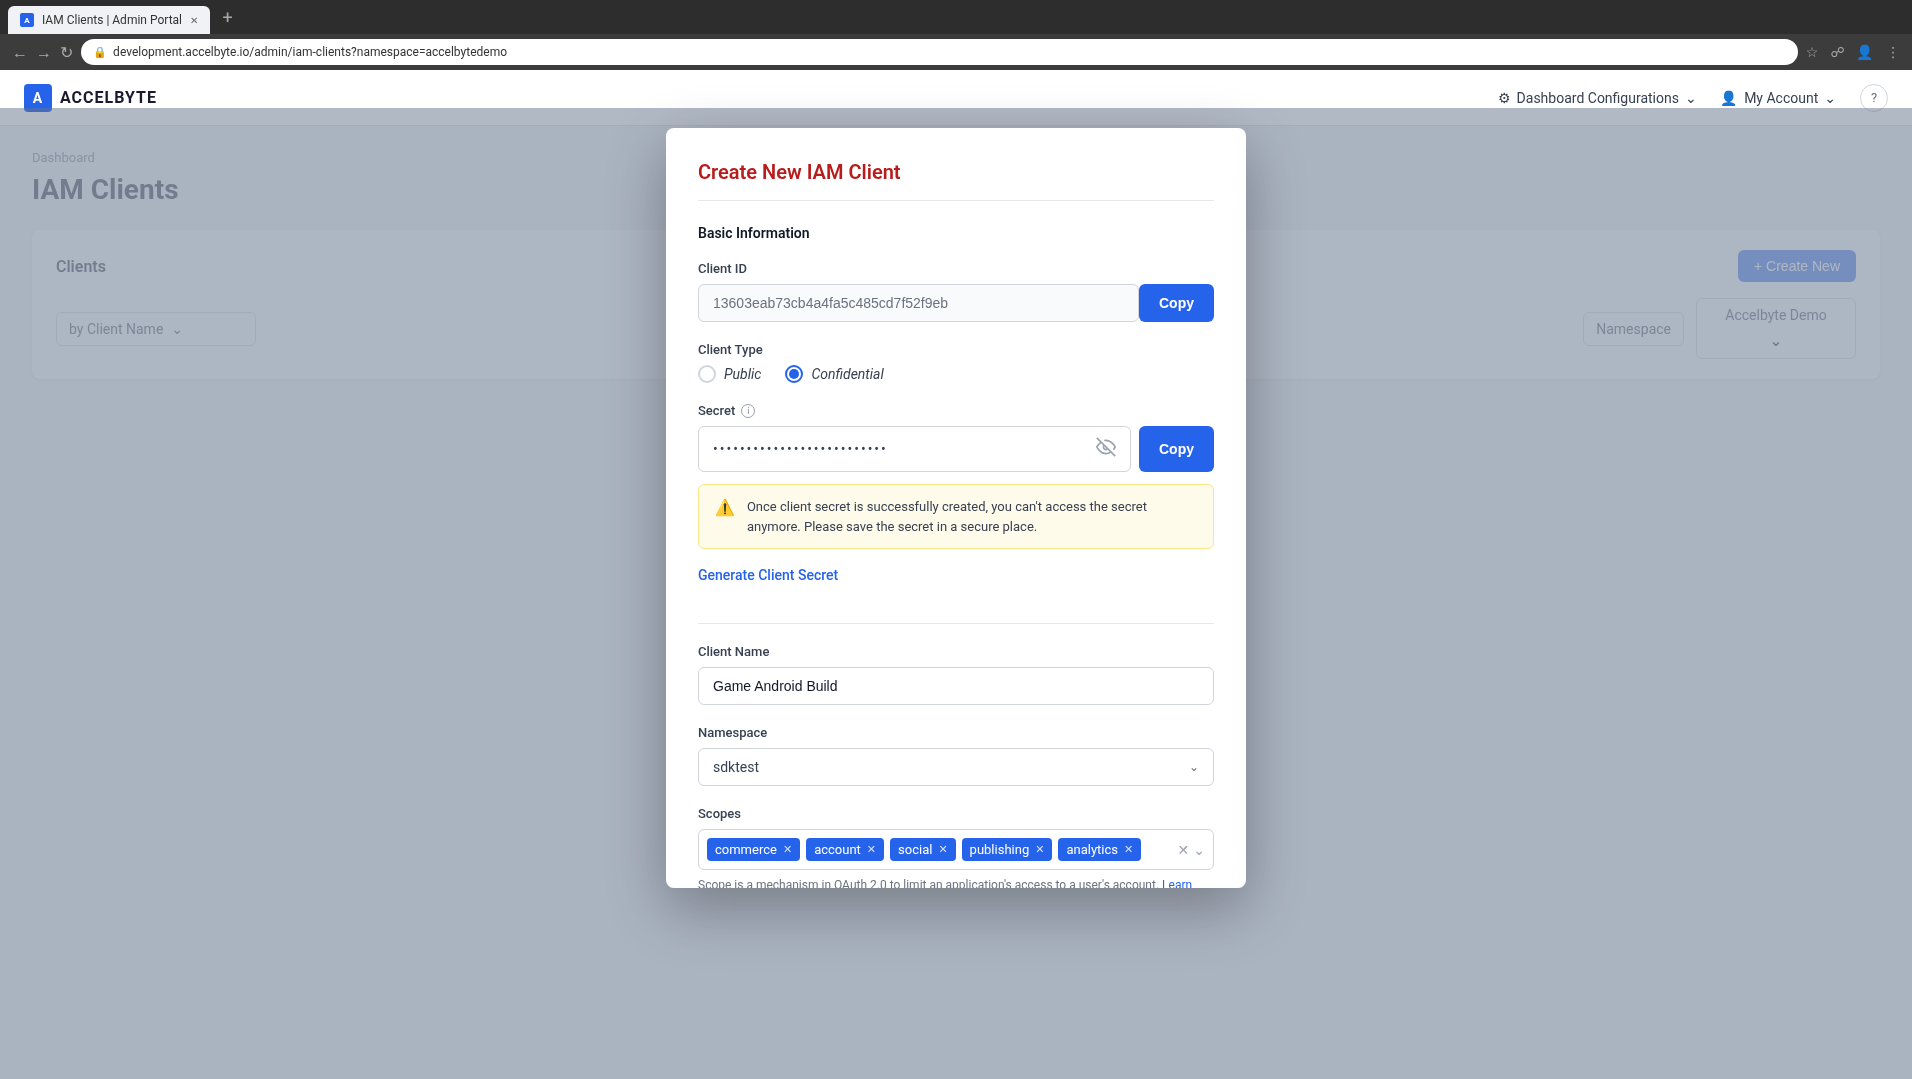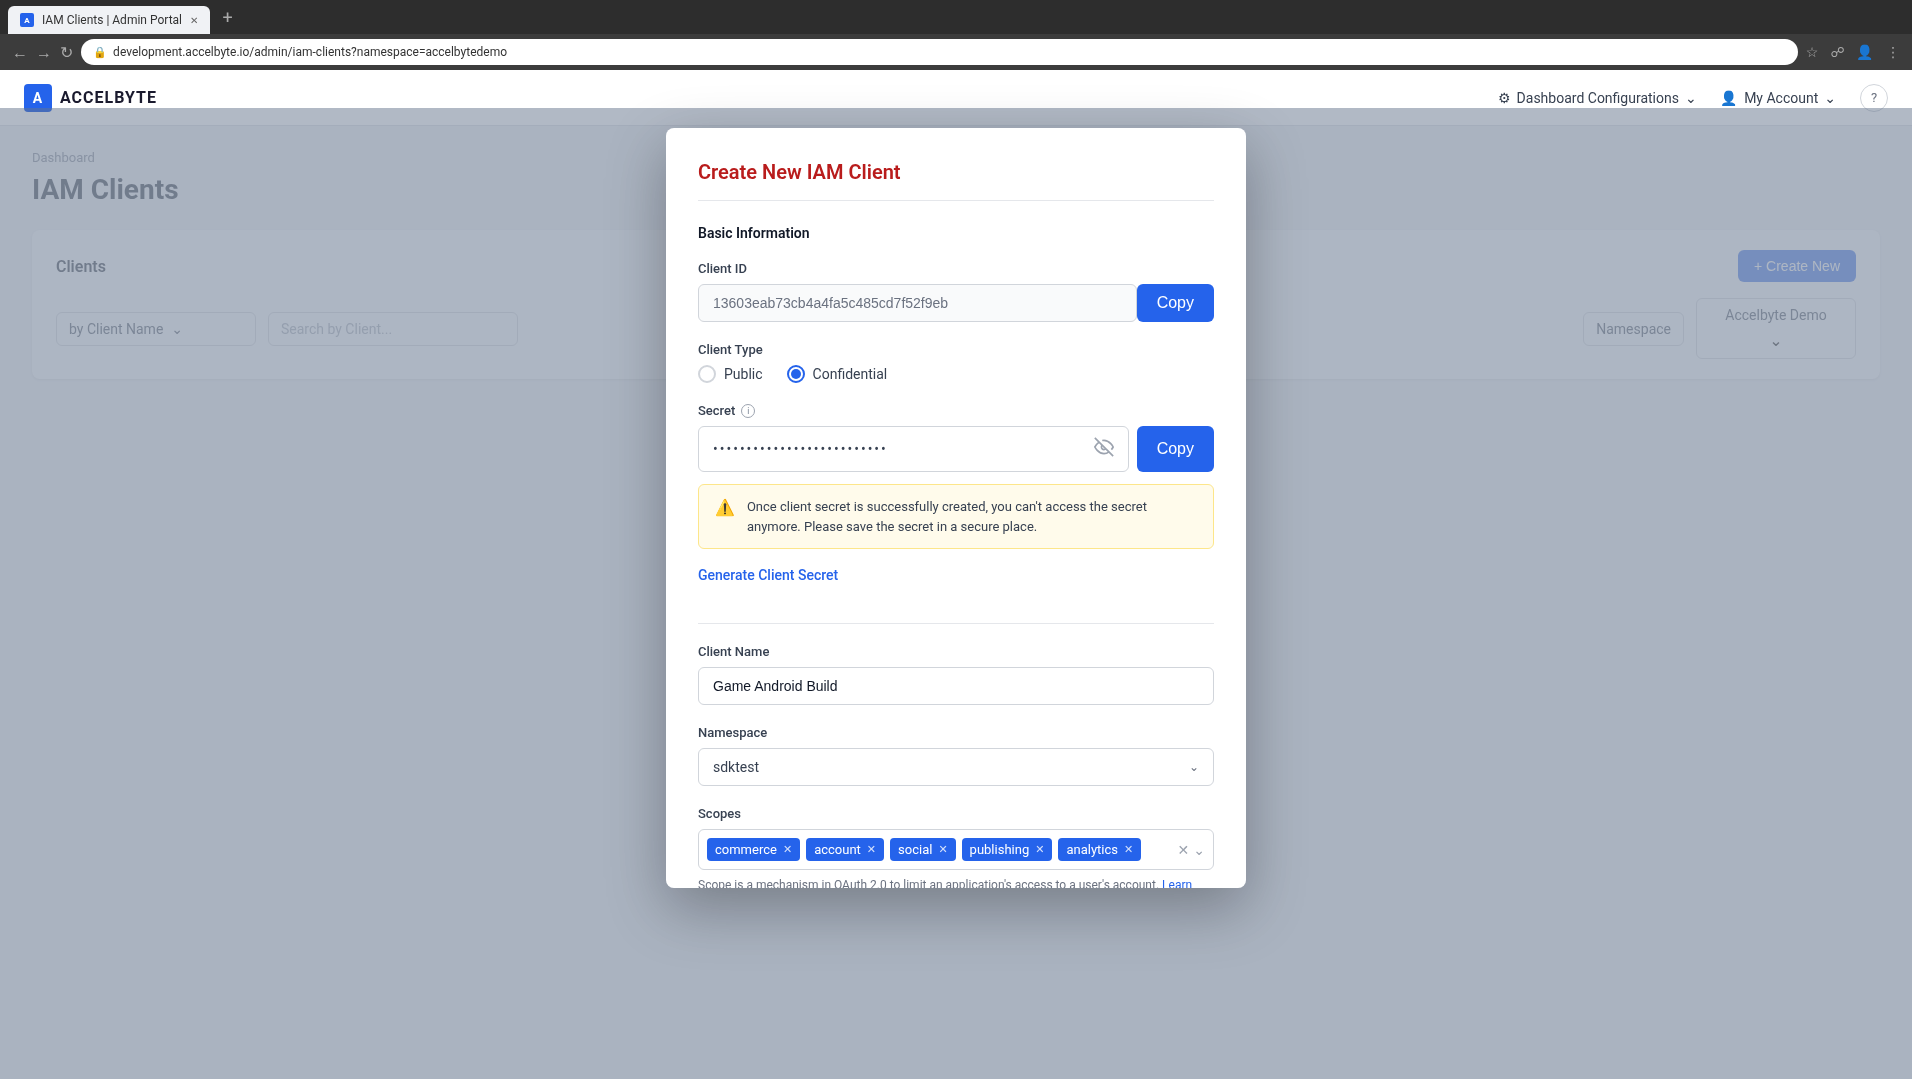--- a/index.html
+++ b/index.html
@@ -232,39 +232,40 @@
       font-size: 14px;
       color: #6b7280;
       background: #f9fafb;
     }
     .copy-btn {
       background: #2563eb;
       color: white;
       border: none;
       border-radius: 6px;
       padding: 2px 20px;
-      font-size: 16px;
-      font-weight: 400;
+      font-size: 14px;
+      font-weight: 700;
       cursor: pointer;
       white-space: nowrap;
     }
 
     
     .radio-group {
       display: flex;
       gap: 24px;
       align-items: center;
     }
     .radio-option {
       display: flex;
       align-items: center;
       gap: 8px;
       font-size: 14px;
       color: #374151;
       cursor: pointer;
+      font-style: italic;
     }
     .radio-circle {
       width: 18px; height: 18px;
       border: 2px solid #d1d5db;
       border-radius: 50%;
       display: flex; align-items: center; justify-content: center;
     }
     .radio-circle.selected {
       border-color: #2563eb;
     }
@@ -456,23 +457,20 @@
     <div class="clients-header">
       <span class="clients-title">Clients</span>
       <button class="create-new-btn">
         <span>+ Create New</span>
       </button>
     </div>
     <div class="filter-row">
       <div class="filter-select">
         <span>by Client Name</span>
         <span>⌄</span>
-      </div>
-      <div class="search-input-bg">
-        <span>Search by Client...</span>
       </div>
       <div style="margin-left:auto; display:flex; align-items:center; gap:12px;">
         <div style="border:1px solid #d1d5db; border-radius:6px; padding:8px 12px; display:flex; gap:8px; align-items:center;">
           <span style="font-size:14px; color:#374151;">Namespace</span>
         </div>
         <div style="border:1px solid #d1d5db; border-radius:6px; padding:8px 12px; display:flex; gap:8px; align-items:center; min-width:160px;flex-direction:column;">
           <span style="font-size:14px; color:#374151;">Accelbyte Demo</span>
           <span>⌄</span>
         </div>
       </div>

